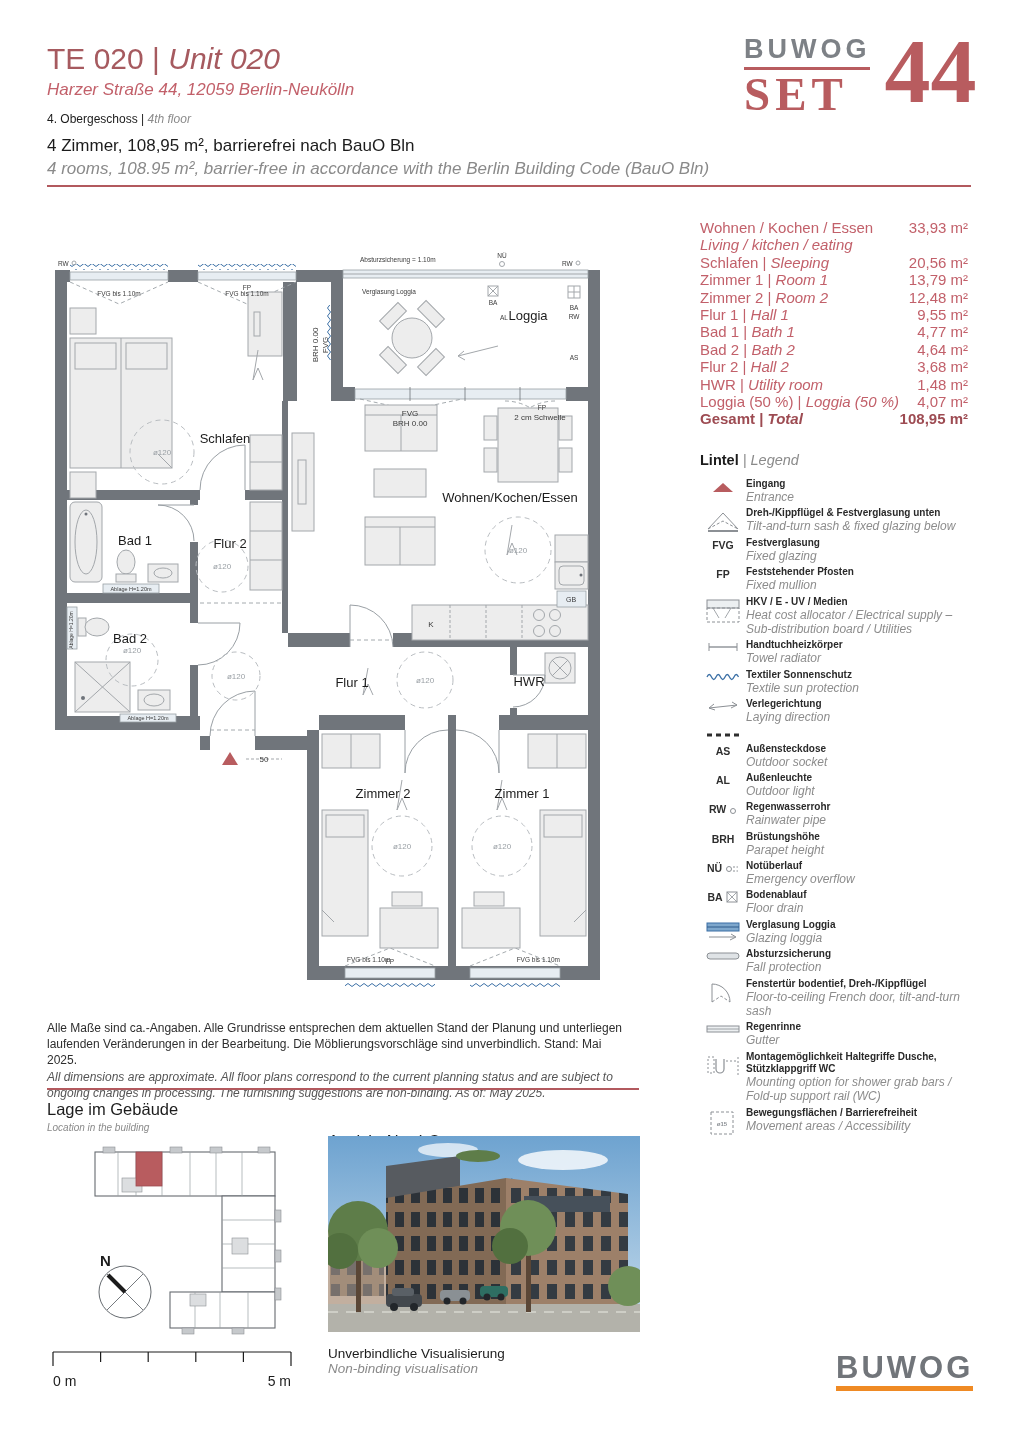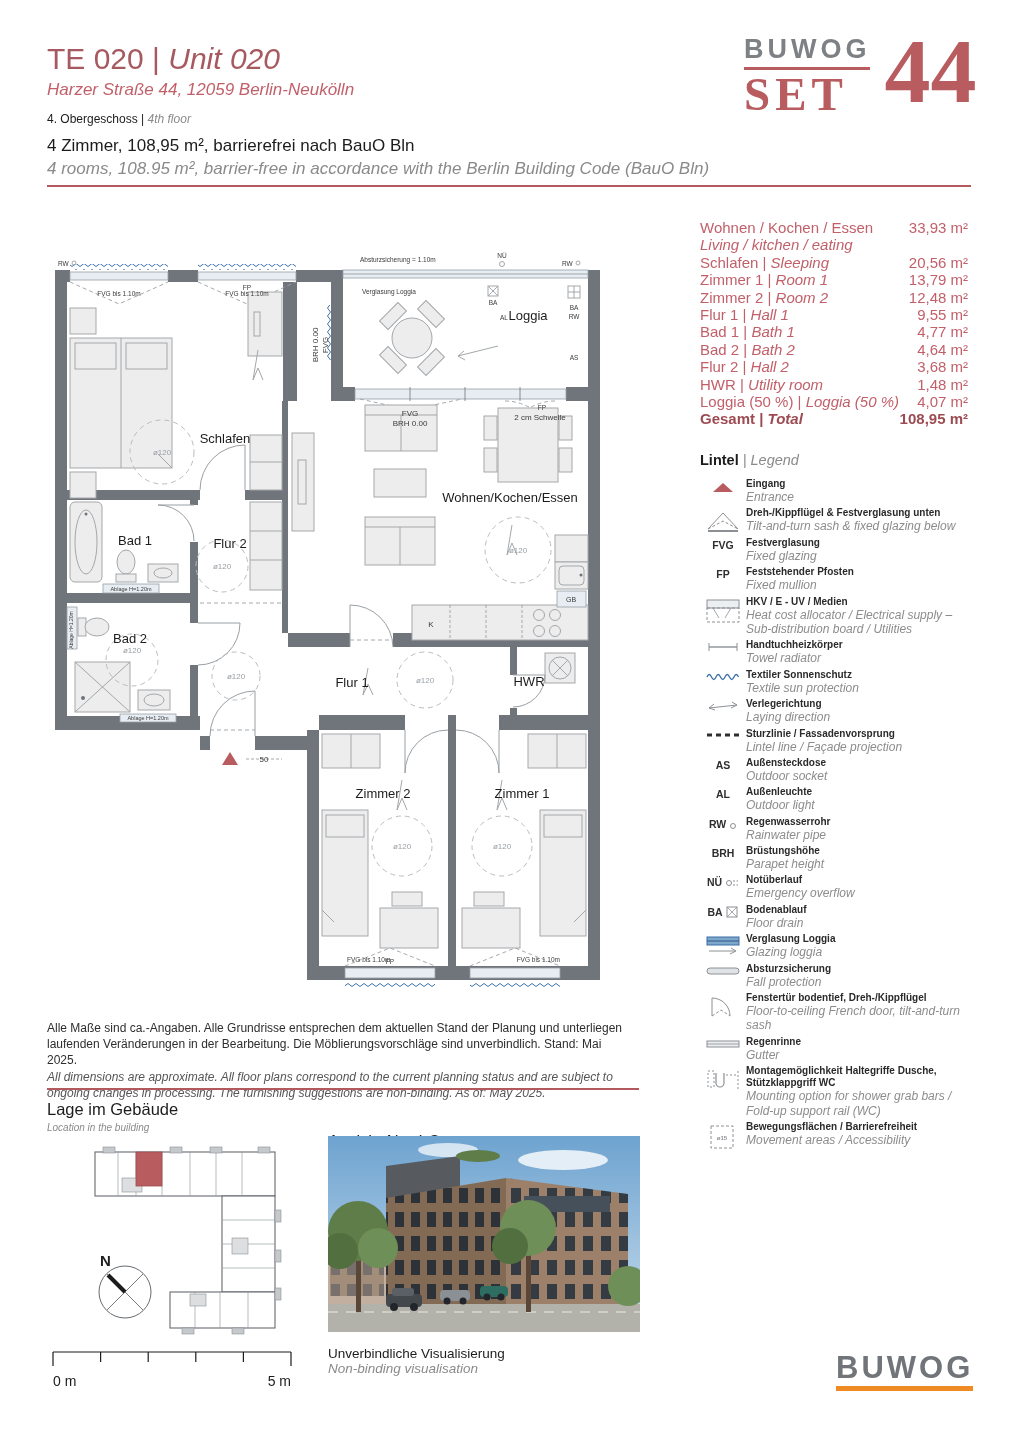--- a/index.html
+++ b/index.html
@@ -235,24 +235,20 @@
         <div class="de">Verlegerichtung</div>
         <div class="en">Laying direction</div>
       </div>
   </div>
   <div class="lg-item">
     <span class="lg-ic">
         <svg width="36" height="10">
           <line x1="2" y1="5" x2="34" y2="5" stroke="#2e2e2e" stroke-width="3" stroke-dasharray="5 4"></line>
         </svg>
       </span>
-    <div class="lg-tx">
-        <div class="de">Sturzlinie / Fassadenvorsprung</div>
-        <div class="en">Lintel line / Façade projection</div>
-      </div>
   </div>
   <div class="lg-item">
     <span class="lg-ic">AS</span>
     <div class="lg-tx">
         <div class="de">Außensteckdose</div>
         <div class="en">Outdoor socket</div>
       </div>
   </div>
   <div class="lg-item">
     <span class="lg-ic">AL</span>

